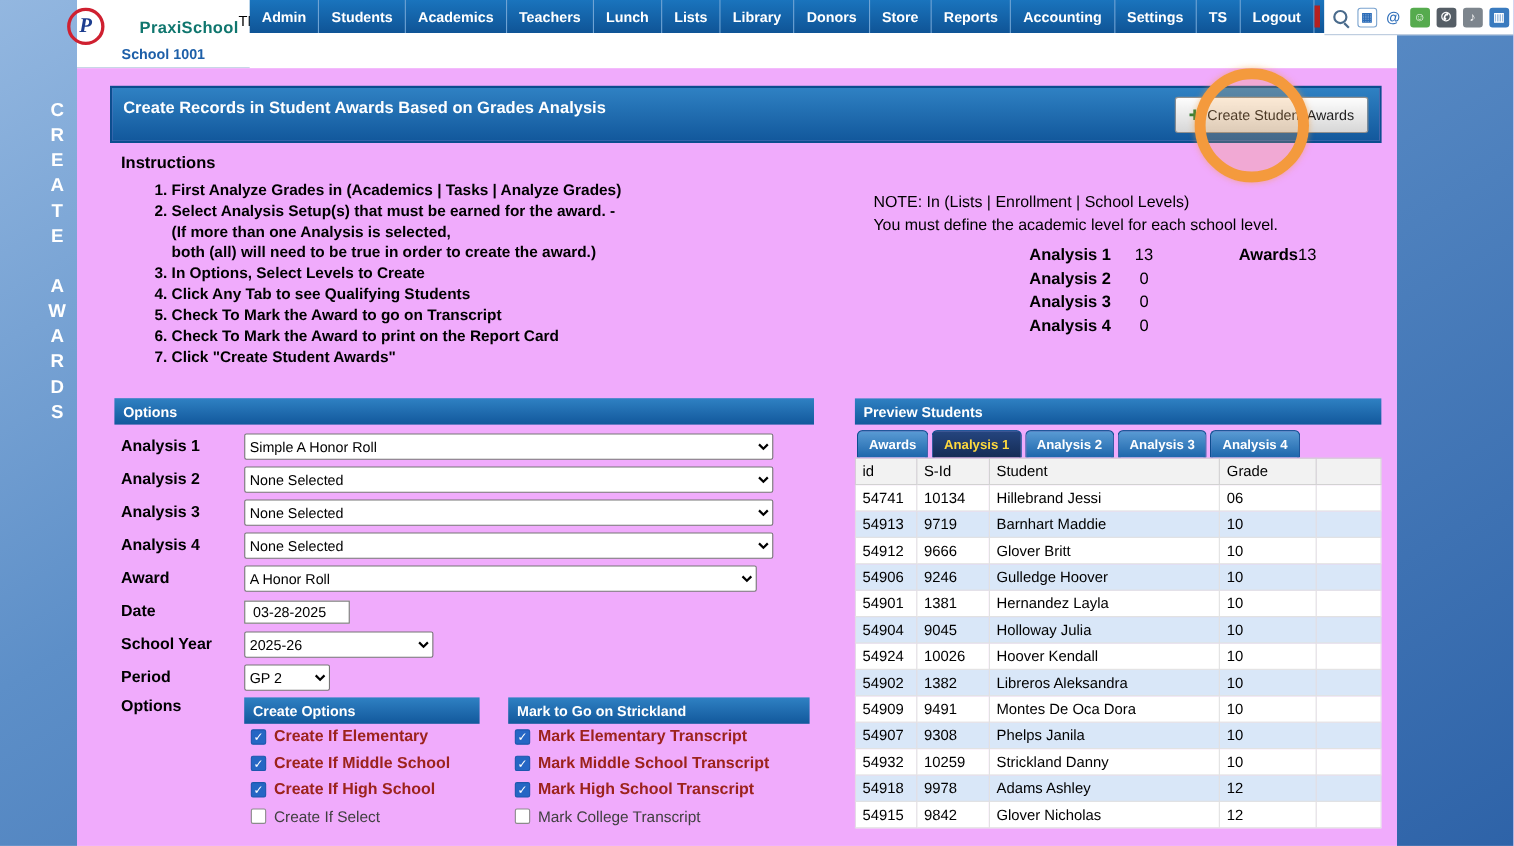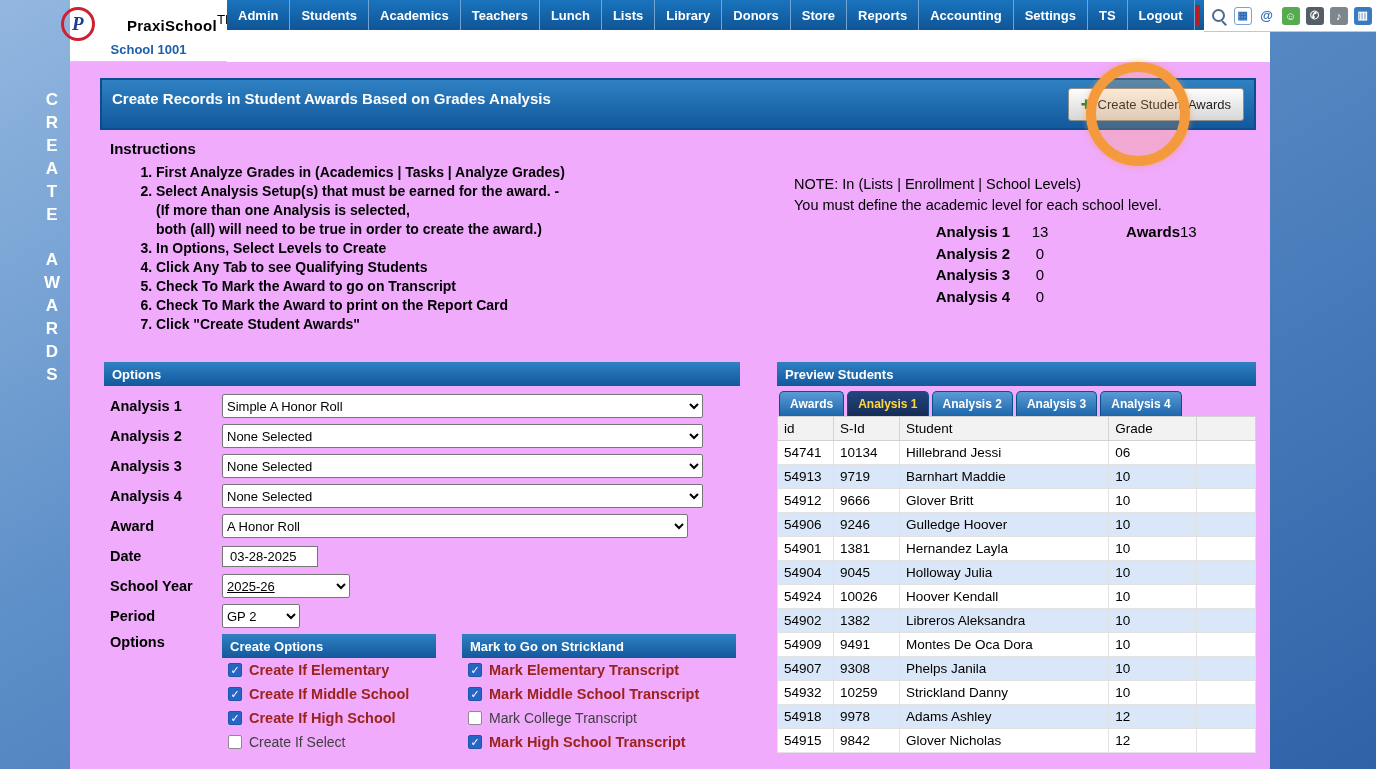--- a/index.html
+++ b/index.html
@@ -14,21 +14,21 @@
 
   
   .topbar { display:flex; height:62px; }
   .logo-box { width:157px; height:62px; display:flex; align-items:center; justify-content:center;
               flex-direction:column; border-bottom:1px solid #c3d2e4; background:#fff; padding-top:2px; }
   .logo-row { display:flex; align-items:center; gap:4px; }
   .emblem { width:34px; height:34px; border:3px solid #cf2030; border-radius:50%;
             display:flex; align-items:center; justify-content:center;
             color:#1d3d8f; font-weight:bold; font-size:19px; font-style:italic;
             font-family:"Liberation Serif", serif; }
-  .brand { color:#000000; font-weight:bold; font-size:15px; letter-spacing:0.3px;margin-left:28px; }
+  .brand { color:#0f766e; font-weight:bold; font-size:15px; letter-spacing:0.3px;margin-left:28px; }
   .school-name { color:#1d5fa8; font-weight:bold; font-size:13px; margin-top:1px; }
 
   .top-right { flex:1; display:flex; min-width:0; }
   .nav { height:30px; background:linear-gradient(#1a74bd,#0f5496); display:flex; align-items:stretch; }
   .nav-item { color:#fff; font-weight:bold; font-size:13px; padding:0 11px; display:flex;
               align-items:center; border-right:1px solid #6fa3d4; cursor:pointer; white-space:nowrap; }
   .nav-red { margin-left:auto; align-self:center; width:5px; height:20px; background:#b42020; margin-right:4px; }
 
   .toolbar { height:32px; background:#fff; border-bottom:1px solid #b9c9dd; display:flex;
              align-items:center; padding-left:6px; position:relative; }
@@ -100,21 +100,21 @@
 
   .options-panel { position:absolute; left:34px; top:300px; width:636px; }
   .opt-body { padding-top:8px; }
   .form-row { display:flex; align-items:center; height:24px; margin-bottom:6px; }
   .form-row.panels { align-items:flex-start; height:auto; margin-top:4px; }
   .form-label { width:118px; font-weight:bold; font-size:14.5px; padding-left:6px; color:#000; }
   select { height:24px; font-size:13px; font-family:"Liberation Sans",sans-serif; border:1px solid #767676;
            background:#fff; border-radius:2px; }
   select.wide { width:481px; }
   select.award { width:466px; }
-  select.year { width:128px;text-decoration:underline; }
+  select.year { width:172px; }
   select.period { width:78px; }
   input.date { width:96px; height:21px; font-size:13px; padding:1px 7px; border:1px solid #767676;
                font-family:"Liberation Sans",sans-serif; }
   .opt-panels { display:flex; gap:26px; align-items:flex-start; }
   .sub-panel.create { width:214px; }
   .sub-panel.transcript { width:274px; }
   .cb-row { display:flex; align-items:center; gap:7px; padding:4px 2px 4px 6px; cursor:default; }
   .cb { width:14px; height:14px; border:1px solid #8b8b8b; border-radius:2px; background:#fff;
         display:flex; align-items:center; justify-content:center; font-size:11px; color:#fff; cursor:pointer; }
   .cb-label { font-size:14px; color:#3f3f3f; }
@@ -320,27 +320,27 @@
               <div class="sub-panel transcript">
                 <div class="hdr-bar">Mark to Go on Strickland</div>
                 <div class="cb-row checked">
                   <span class="cb"></span>
                   <span class="cb-label">Mark Elementary Transcript</span>
                 </div>
                 <div class="cb-row checked">
                   <span class="cb"></span>
                   <span class="cb-label">Mark Middle School Transcript</span>
                 </div>
+                <div class="cb-row checked">
+                  <span class="cb"></span>
+                  <span class="cb-label">Mark High School Transcript</span>
+                </div>
                 <div class="cb-row">
                   <span class="cb"></span>
                   <span class="cb-label">Mark College Transcript</span>
-                </div>
-                <div class="cb-row checked">
-                  <span class="cb"></span>
-                  <span class="cb-label">Mark High School Transcript</span>
                 </div>
               </div>
             </div>
           </div>
         </div>
       </div>
 
       <div class="preview-panel">
         <div class="hdr-bar">Preview Students</div>
         <div class="tabs">

